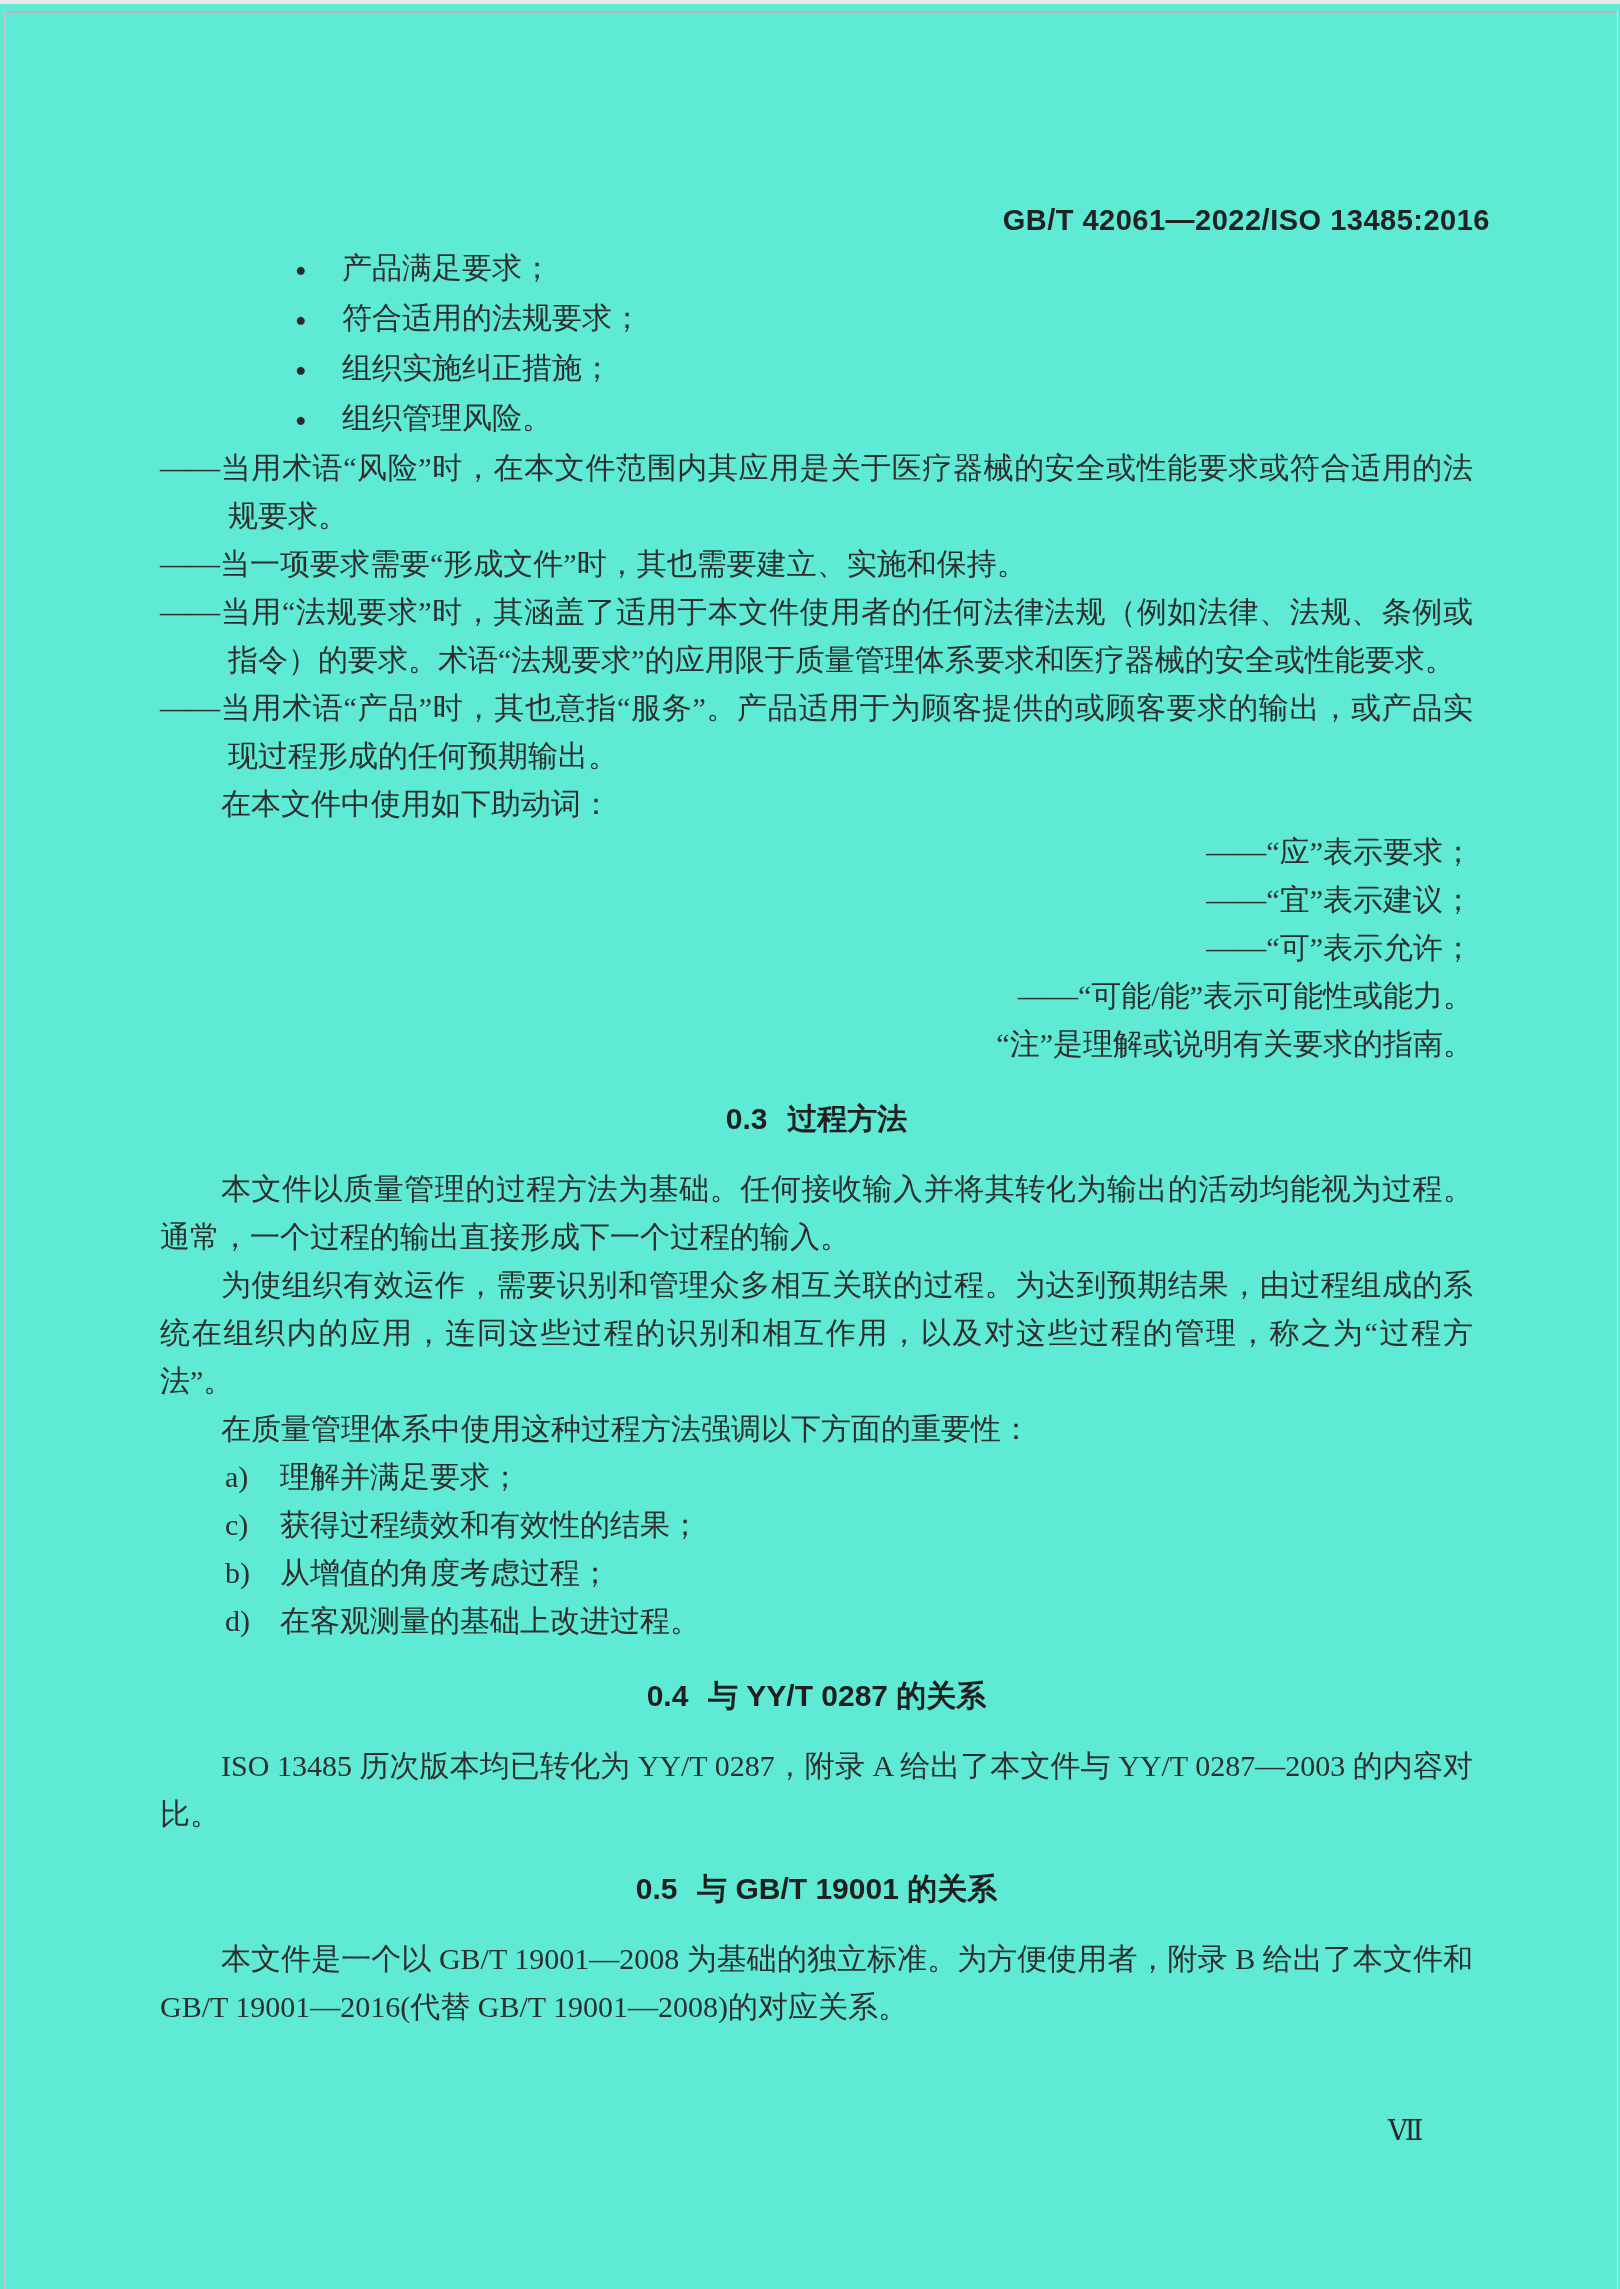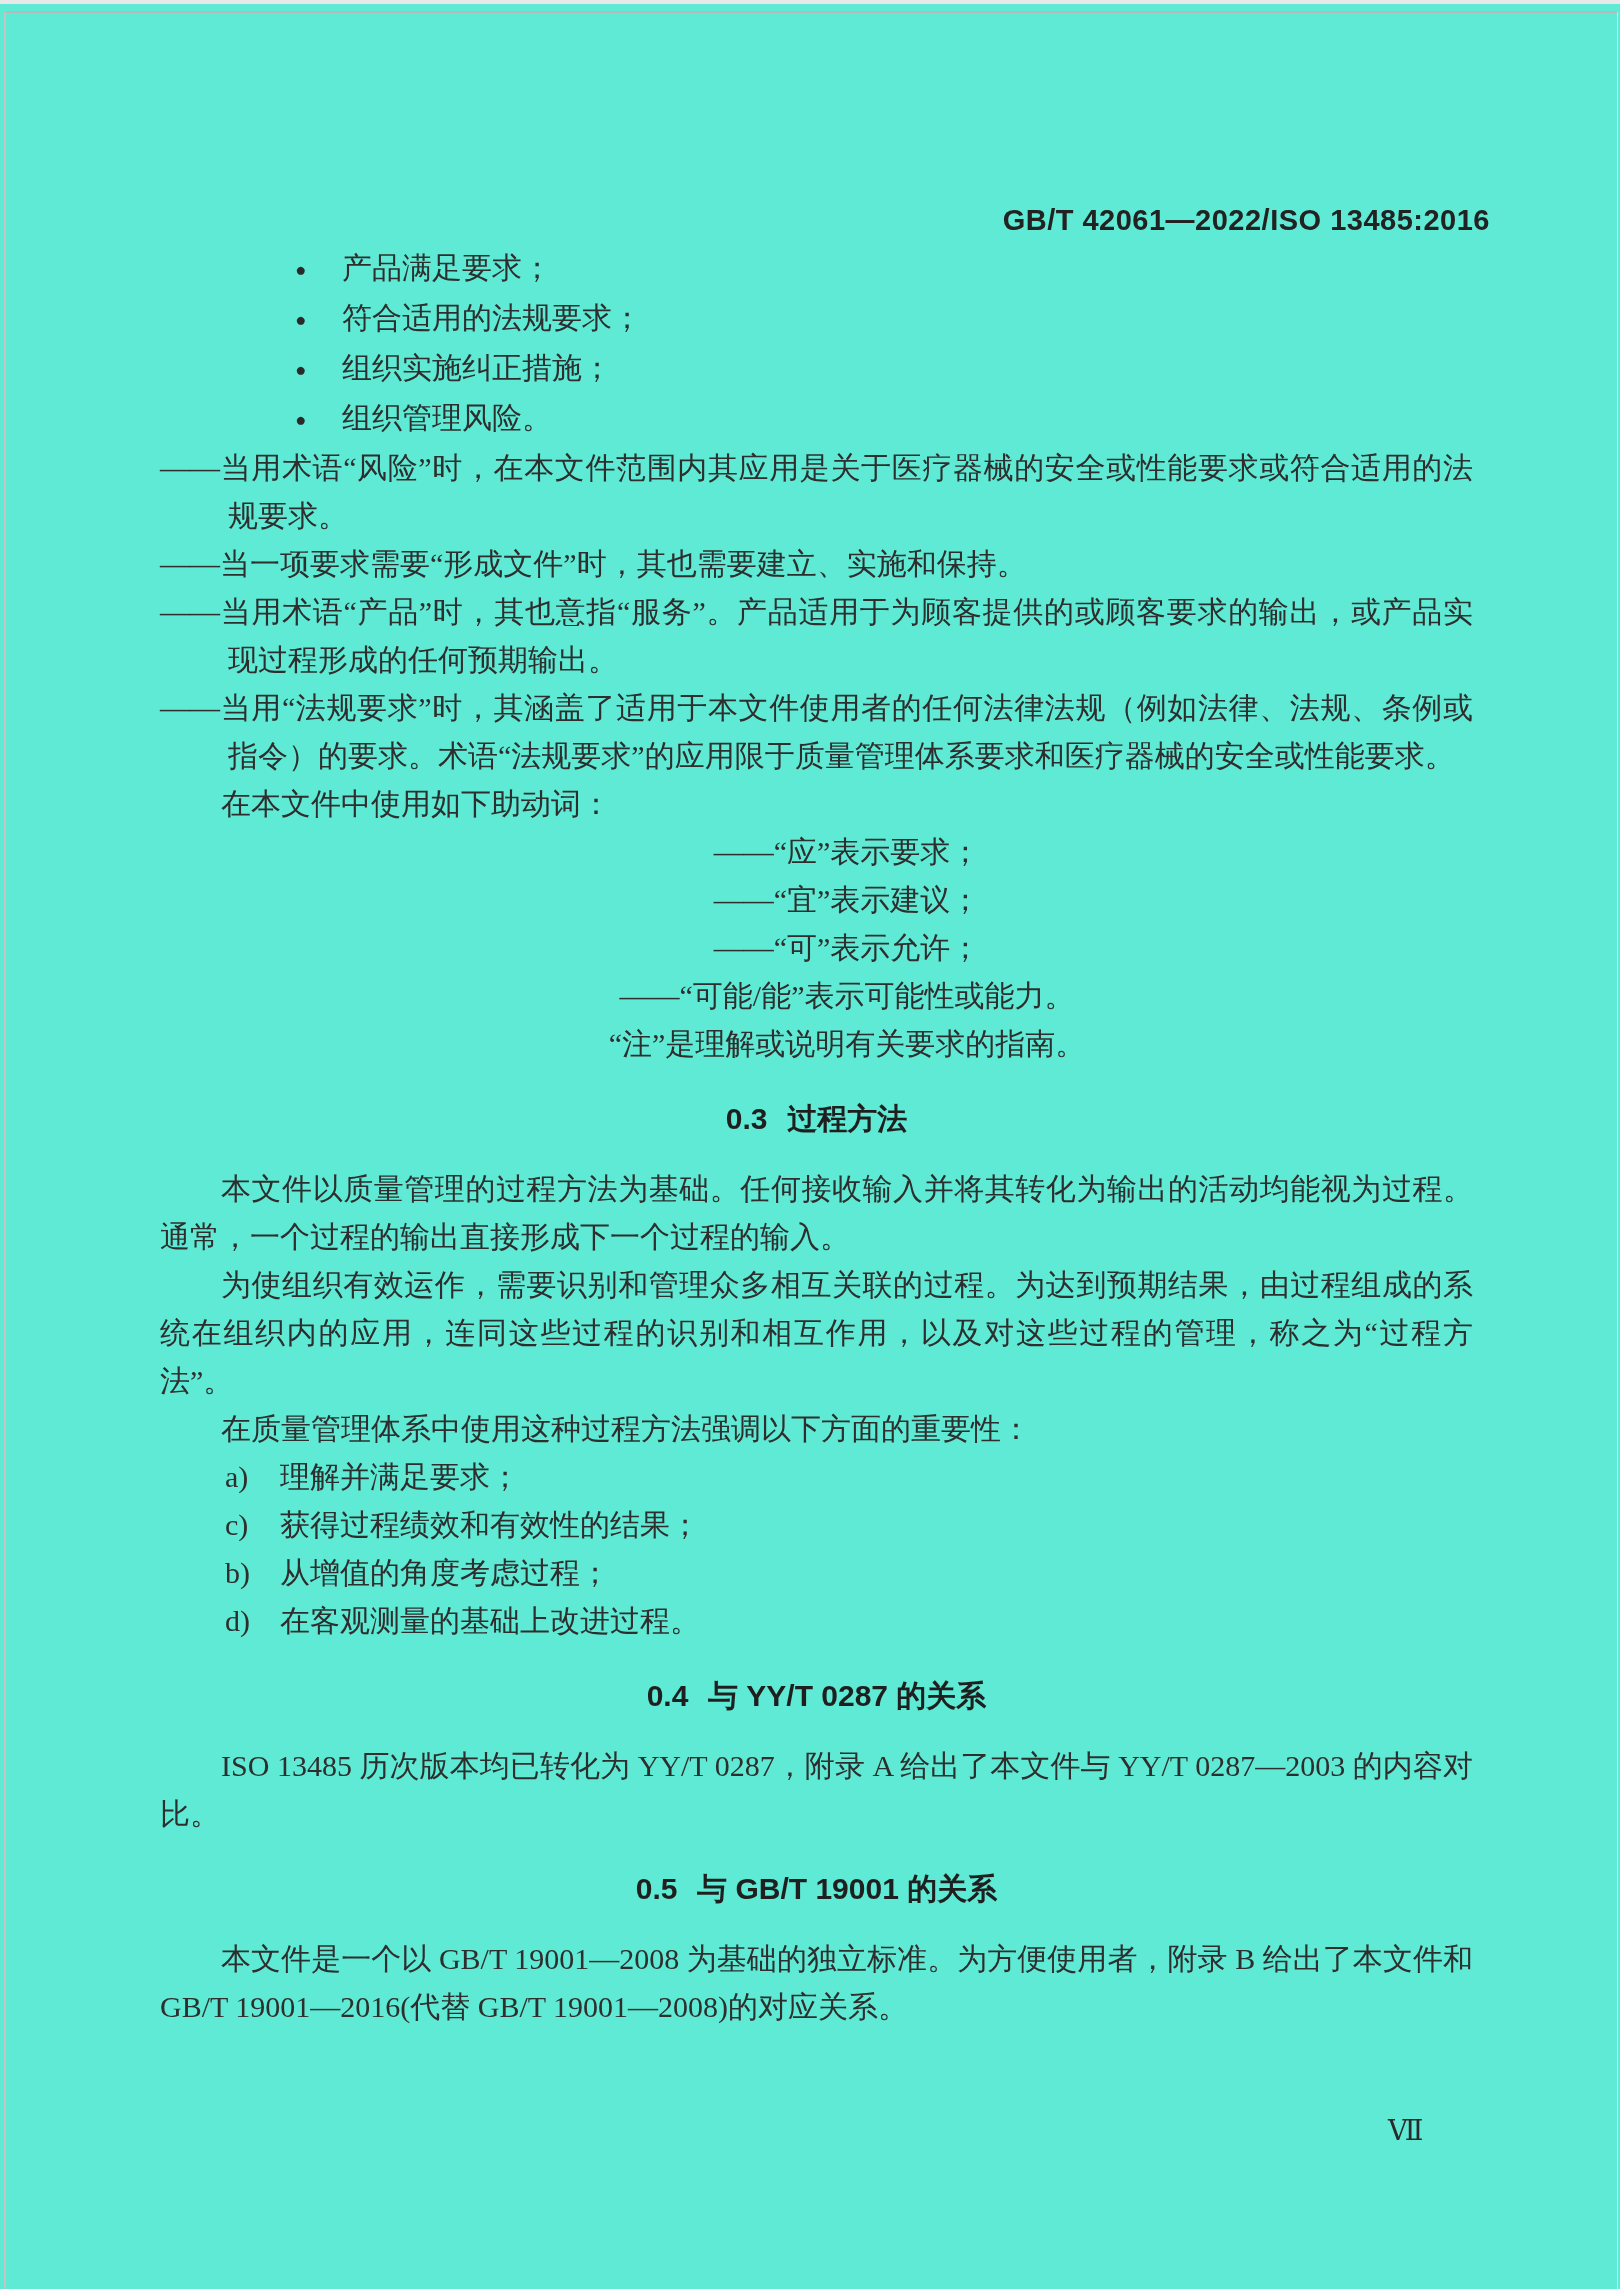--- a/index.html
+++ b/index.html
@@ -48,21 +48,21 @@
     padding-left:68px;
     text-indent:-68px;
     text-align:justify;
   }
   .para{
     text-indent:61px;
     text-align:justify;
   }
   .inner{
     margin-left:61px;
-    text-align:center;
+    text-align:right;
   }
   .sec{
     margin:27.4px 0 21.6px 0;
     font-family:"Liberation Sans","DejaVu Sans",sans-serif;
     font-weight:700;
     font-size:30px;
     color:#1f1f1f;
     line-height:48px;
     text-align:center;
   }
@@ -102,22 +102,22 @@
       <li class="bullet-row">
         <span class="dot">●</span><span>组织实施纠正措施；</span>
       </li>
       <li class="bullet-row">
         <span class="dot">●</span><span>组织管理风险。</span>
       </li>
     </ul>
 
     <p class="hang">——当用术语“风险”时，在本文件范围内其应用是关于医疗器械的安全或性能要求或符合适用的法规要求。</p>
     <p class="hang">——当一项要求需要“形成文件”时，其也需要建立、实施和保持。</p>
+    <p class="hang">——当用“法规要求”时，其涵盖了适用于本文件使用者的任何法律法规（例如法律、法规、条例或指令）的要求。术语“法规要求”的应用限于质量管理体系要求和医疗器械的安全或性能要求。</p>
     <p class="hang">——当用术语“产品”时，其也意指“服务”。产品适用于为顾客提供的或顾客要求的输出，或产品实现过程形成的任何预期输出。</p>
-    <p class="hang">——当用“法规要求”时，其涵盖了适用于本文件使用者的任何法律法规（例如法律、法规、条例或指令）的要求。术语“法规要求”的应用限于质量管理体系要求和医疗器械的安全或性能要求。</p>
 
     <p class="para">在本文件中使用如下助动词：</p>
     <p class="inner">——“应”表示要求；</p>
     <p class="inner">——“宜”表示建议；</p>
     <p class="inner">——“可”表示允许；</p>
     <p class="inner">——“可能/能”表示可能性或能力。</p>
     <p class="inner">“注”是理解或说明有关要求的指南。</p>
 
     <h2 class="sec">
       <span class="sec-num">0.3</span><span class="sec-title">过程方法</span>

